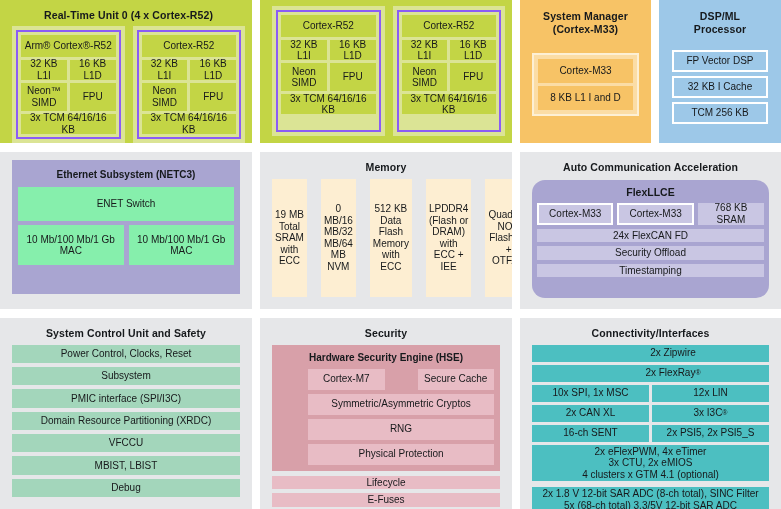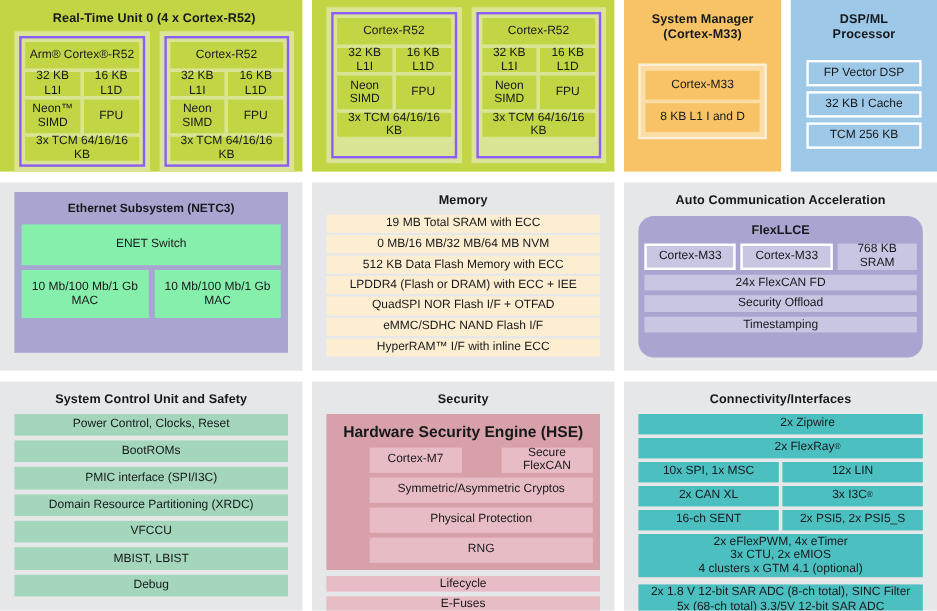--- a/index.html
+++ b/index.html
@@ -102,21 +102,21 @@
   .eth-sub-title {
     text-align: center; font-weight: bold; font-size: 10px;
     color: #16191c; padding: 4px 0 7px 0;
   }
   .eth-sub .cell { background: #86efac; }
   .eth-switch { height: 34px; margin-bottom: 4px; }
   .eth-macs { display: flex; gap: 5px; }
   .eth-macs .cell { flex: 1; height: 40px; }
 
   
-  .mem-stack { flex: 1; display: flex; flex-direction: column; gap: 2px; padding: 1px 5px 5px 5px; justify-content: space-between; }
+  .mem-stack { flex: 1; display: flex; flex-direction: row; gap: 14px; padding: 1px 5px 5px 5px; justify-content: space-between; }
   .mem-stack .cell { background: #fdeed2; flex: 1 1 0; }
 
   
   .acc-sub {
     background: #a9a5d1;
     margin: 2px 5px 8px 5px;
     padding: 4px 5px 21px 5px;
     flex: 1;
     display: flex; flex-direction: column; border-radius: 13px;
   }
@@ -137,21 +137,21 @@
   .scu-stack .cell { background: #a3d6bb; flex: 1 1 0; }
 
   
   .sec-body { flex: 1; display: flex; flex-direction: column; padding: 1px 5px 5px 5px; gap: 5px; }
   .hse {
     background: #d8a0a9;
     padding: 4px 6px 6px 6px;
     display: flex; flex-direction: column;
   }
   .hse-title {
-    text-align: center; font-weight: bold; font-size: 13px;
+    text-align: center; font-weight: bold; font-size: 10px;
     color: #16191c; padding: 3px 0 6px 0;
   }
   .hse .cell { background: #e8bcc5; }
   .hse-rows { display: flex; flex-direction: column; gap: 4px; }
   .hse-rows .cell { height: 21px; margin-left: 30px; }
   .sec-tail { display: flex; flex-direction: column; gap: 4px; flex: 1; }
   .sec-tail .cell { background: #e8bcc5; flex: 1 1 0; }
 
   
   .conn-stack { flex: 1; display: flex; flex-direction: column; gap: 3px; padding: 1px 5px 5px 5px; }
@@ -322,42 +322,42 @@
     </div>
 
   </div>
 
   <div class="row row-3">
 
     <div class="panel c-gray" style="width:252px">
       <div class="panel-title">System Control Unit and Safety</div>
       <div class="scu-stack">
         <div class="cell">Power Control, Clocks, Reset</div>
-        <div class="cell">BootROMs</div>
+        <div class="cell">Subsystem</div>
         <div class="cell">PMIC interface (SPI/I3C)</div>
         <div class="cell">Domain Resource Partitioning (XRDC)</div>
         <div class="cell">VFCCU</div>
         <div class="cell">MBIST, LBIST</div>
         <div class="cell">Debug</div>
       </div>
     </div>
 
     <div class="panel c-gray" style="width:252px">
       <div class="panel-title">Security</div>
       <div class="sec-body">
         <div class="hse">
           <div class="hse-title">Hardware Security Engine (HSE)</div>
           <div class="hse-rows">
             <div class="hpair">
               <div class="cell" style="height:21px">Cortex-M7</div>
-              <div class="cell" style="height:21px">Secure FlexCAN</div>
+              <div class="cell" style="height:21px">Secure Cache</div>
             </div>
             <div class="cell">Symmetric/Asymmetric Cryptos</div>
+            <div class="cell">RNG</div>
             <div class="cell">Physical Protection</div>
-            <div class="cell">RNG</div>
           </div>
         </div>
         <div class="sec-tail">
           <div class="cell">Lifecycle</div>
           <div class="cell">E-Fuses</div>
         </div>
       </div>
     </div>
 
     <div class="panel c-gray w-1">

